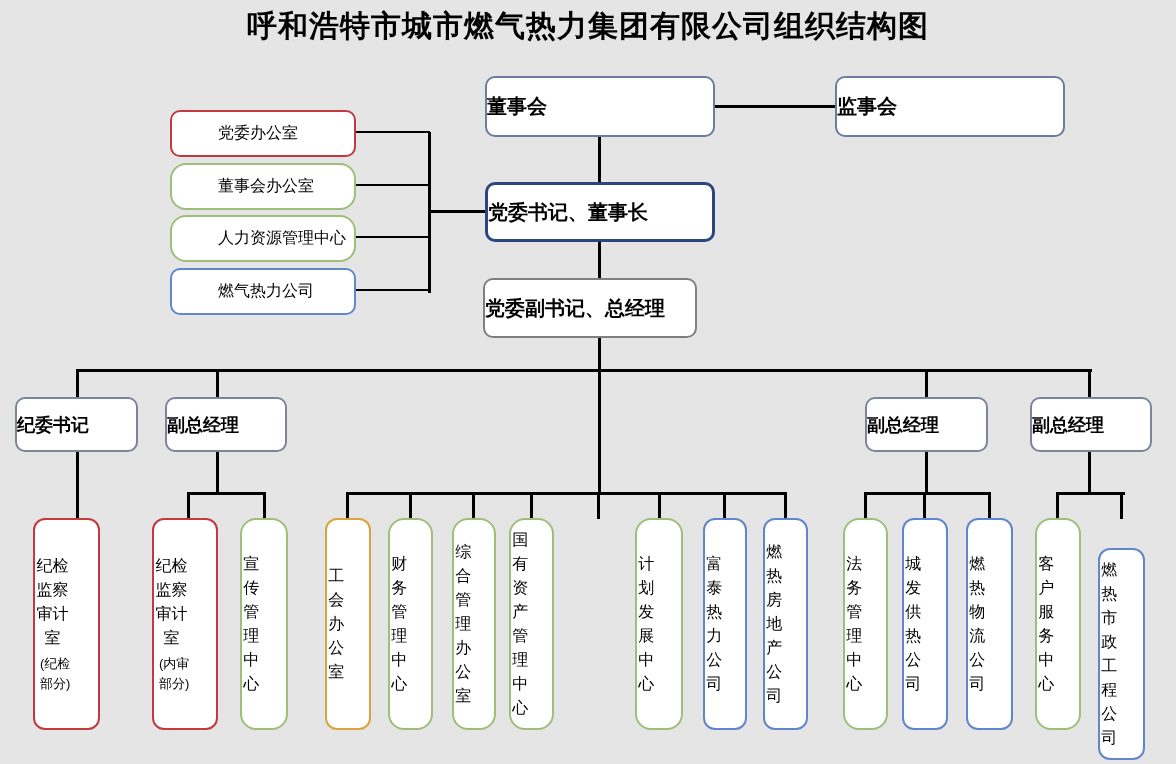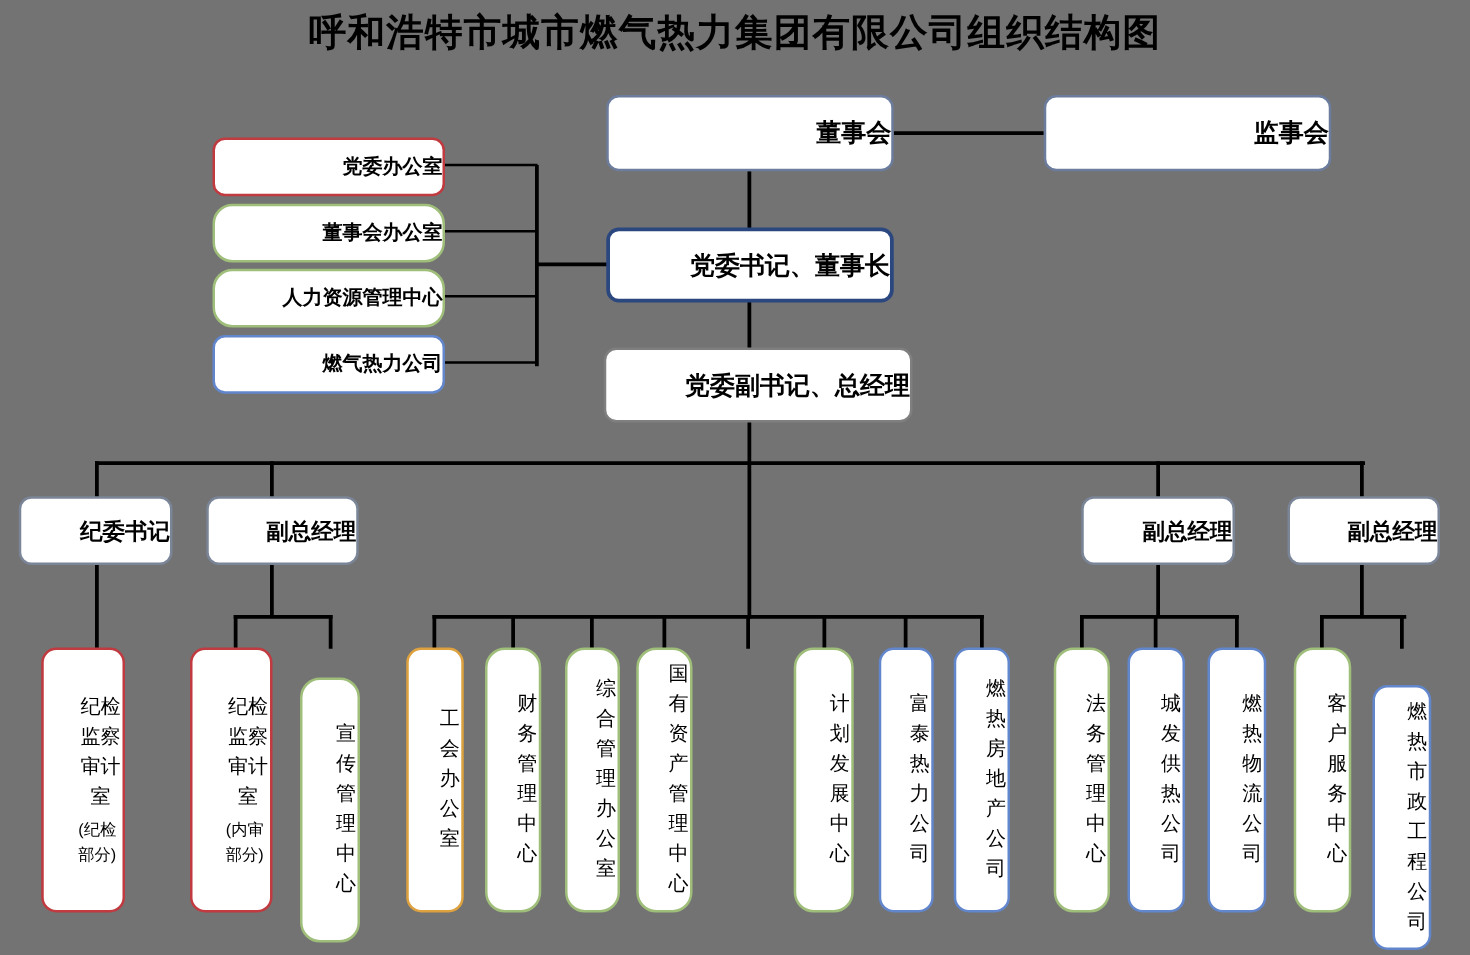--- a/index.html
+++ b/index.html
@@ -1,34 +1,34 @@
 <!DOCTYPE html>
 <html style="--slate: #6b7c9c; --steel: #7b8598; --navy: #2b477f; --gray: #7f7f7f; --red: #c03a40; --green: #9fbe7a; --blue: #6286cc; --orange: #dda23f; --line: #000000;"><head>
 <meta charset="utf-8">
 <style>
   html,body { margin:0; padding:0; background:#ffffff; }
   #stage {
-    position:relative; width:1176px; height:764px; background:#737373;
+    position:relative; width:1176px; height:764px; background:#e5e5e5;
     font-family:"Liberation Sans","DejaVu Sans",sans-serif; overflow:hidden;
   }
   #title {
     position:absolute; top:6px; left:0; width:100%;
     text-align:center; font-size:30px; font-weight:bold; color:#000;
     letter-spacing:1px;
   }
   .line { position:absolute; background:#000; z-index:1; }
   .box {
     position:absolute; box-sizing:border-box; background:#fff;
     border:2px solid #000; border-radius:10px; z-index:2;
-    display:flex; flex-direction:column; align-items:flex-end; justify-content:center;
+    display:flex; flex-direction:column; align-items:flex-start; justify-content:center;
     text-align:center; color:#000;
   }
   .big   { font-size:20px; font-weight:bold; border-width:2px; }
   .mid   { font-size:18px; font-weight:bold; }
-  .small { font-size:16px; font-weight:bold; }
+  .small { font-size:16px; font-weight:normal;padding-left:46px; }
   .dept  { font-size:16px; font-weight:normal; border-radius:12px; }
   .dept .lbl { width:1.15em; word-break:break-all; line-height:1.5; text-align:center; }
   .dept.two .lbl { width:2.2em; }
   .dept .sub { width:3.1em; word-break:break-all; font-size:13px; line-height:1.55; text-align:center; margin-top:4px; }
   .b-slate  { border-color:var(--slate);  }
   .b-navy   { border-color:var(--navy); border-width:3px; }
   .b-gray   { border-color:var(--gray);   }
   .b-steel  { border-color:var(--steel);  }
   .b-red    { border-color:var(--red);    }
   .b-green  { border-color:var(--green);border-radius:16px;  }
@@ -44,21 +44,21 @@
   <div class="box big b-slate" style="left:485px; top:76px; width:230px; height:61px;">
     <span>董事会</span>
   </div>
   <div class="box big b-slate" style="left:835px; top:76px; width:230px; height:61px;">
     <span>监事会</span>
   </div>
 
   <div class="box big b-navy" style="left:485px; top:182px; width:230px; height:60px;">
     <span>党委书记、董事长</span>
   </div>
-  <div class="box big b-gray" style="left:483px; top:278px; width:247px; height:60px;">
+  <div class="box big b-gray" style="left:483px; top:278px; width:214px; height:60px;">
     <span>党委副书记、总经理</span>
   </div>
 
   <div class="box small b-red" style="left:170px; top:110px; width:186px; height:47px;">
     <span>党委办公室</span>
   </div>
   <div class="box small b-green" style="left:170px; top:163px; width:186px; height:47px;">
     <span>董事会办公室</span>
   </div>
   <div class="box small b-green" style="left:170px; top:215px; width:186px; height:47px;">
@@ -82,21 +82,21 @@
   </div>
 
   <div class="box dept two b-red" style="left:33px; top:518px; width:67px; height:212px;">
     <span class="lbl">纪检监察审计室</span>
     <span class="sub">(纪检部分)</span>
   </div>
   <div class="box dept two b-red" style="left:152px; top:518px; width:66px; height:212px;">
     <span class="lbl">纪检监察审计室</span>
     <span class="sub">(内审部分)</span>
   </div>
-  <div class="box dept b-green" style="left:240px; top:518px; width:48px; height:212px;margin-top:24px;">
+  <div class="box dept b-green" style="left:240px; top:518px; width:48px; height:212px;">
     <span class="lbl">宣传管理中心</span>
   </div>
   <div class="box dept b-orange" style="left:325px; top:518px; width:46px; height:212px;">
     <span class="lbl">工会办公室</span>
   </div>
   <div class="box dept b-green" style="left:388px; top:518px; width:45px; height:212px;">
     <span class="lbl">财务管理中心</span>
   </div>
   <div class="box dept b-green" style="left:452px; top:518px; width:44px; height:212px;">
     <span class="lbl">综合管理办公室</span>

